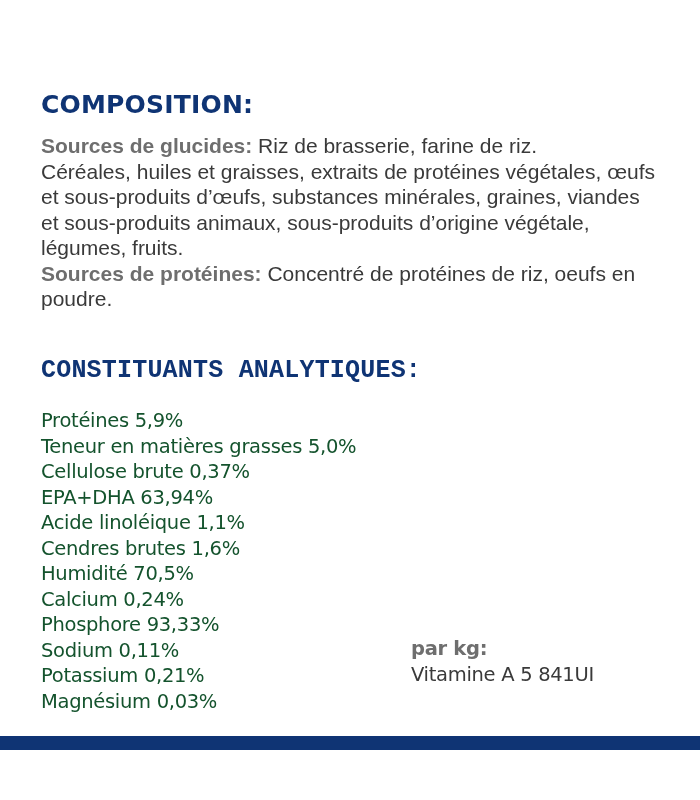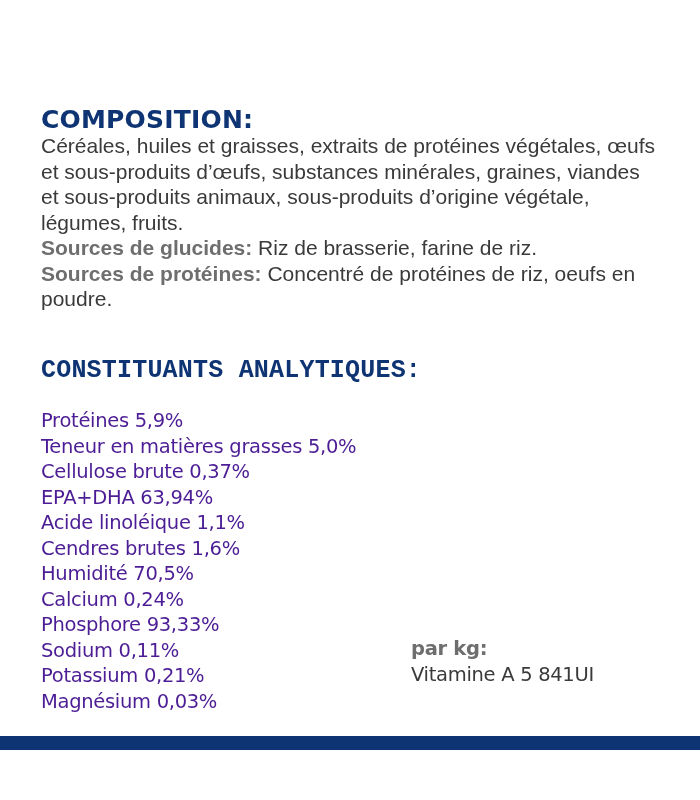--- a/index.html
+++ b/index.html
@@ -5,49 +5,49 @@
   html, body { margin: 0; padding: 0; }
   body {
     width: 700px; height: 800px; background: #ffffff; position: relative; overflow: hidden;
     font-family: "Liberation Sans", "DejaVu Sans", sans-serif; color: #3c3c3c;
   }
   .heading {
     position: absolute; left: 41px; margin: 0;
     font-family: "DejaVu Sans", "Liberation Sans", sans-serif;
     font-weight: bold; color: #0f3474; font-size: 25px; letter-spacing: 0.2px;
   }
-  #h-comp { top: 105px; }
+  #h-comp { top: 90px; }
   #h-const { top: 356px; font-family: Liberation Mono, monospace; }
   .para {
     position: absolute; left: 41px; top: 133px; width: 620px;
     font-size: 21px; line-height: 25.5px; color: #3a3a3a;
   }
   .para p { margin: 0; }
   .lbl { font-weight: bold; color: #6e6e6e; }
   .list {
     position: absolute; left: 41px; top: 408px; margin: 0; padding: 0; list-style: none;
     font-family: "DejaVu Sans", sans-serif; font-size: 19.5px; line-height: 25.5px;
-    color: #4c1d95; letter-spacing: -0.3px;
+    color: #14532d; letter-spacing: -0.3px;
   }
   .vit {
     position: absolute; left: 411px; top: 636px; margin: 0; padding: 0; list-style: none;
     font-family: "DejaVu Sans", sans-serif; font-size: 19.5px; line-height: 25.5px;
     color: #3a3a3a; letter-spacing: -0.3px;
   }
   .vit .lbl { font-family: "DejaVu Sans", sans-serif; }
   .band { position: absolute; left: 0; top: 736px; width: 700px; height: 14px; background: #0f3474; }
 </style>
 </head>
 <body>
 
 <h2 id="h-comp" class="heading">COMPOSITION:</h2>
 
 <div class="para">
+  <p><span class="lbl">Sources de glucides:</span><span> Riz de brasserie, farine de riz.</span></p>
   <p>Céréales, huiles et graisses, extraits de protéines végétales, œufs et sous-produits d’œufs, substances minérales, graines, viandes et sous-produits animaux, sous-produits d’origine végétale, légumes, fruits.</p>
-  <p><span class="lbl">Sources de glucides:</span><span> Riz de brasserie, farine de riz.</span></p>
   <p><span class="lbl">Sources de protéines:</span><span> Concentré de protéines de riz, oeufs en poudre.</span></p>
 </div>
 
 <h2 id="h-const" class="heading">CONSTITUANTS ANALYTIQUES:</h2>
 
 <ul class="list">
   <li>Protéines 5,9%</li>
   <li>Teneur en matières grasses 5,0%</li>
   <li>Cellulose brute 0,37%</li>
   <li>EPA+DHA 63,94%</li>

